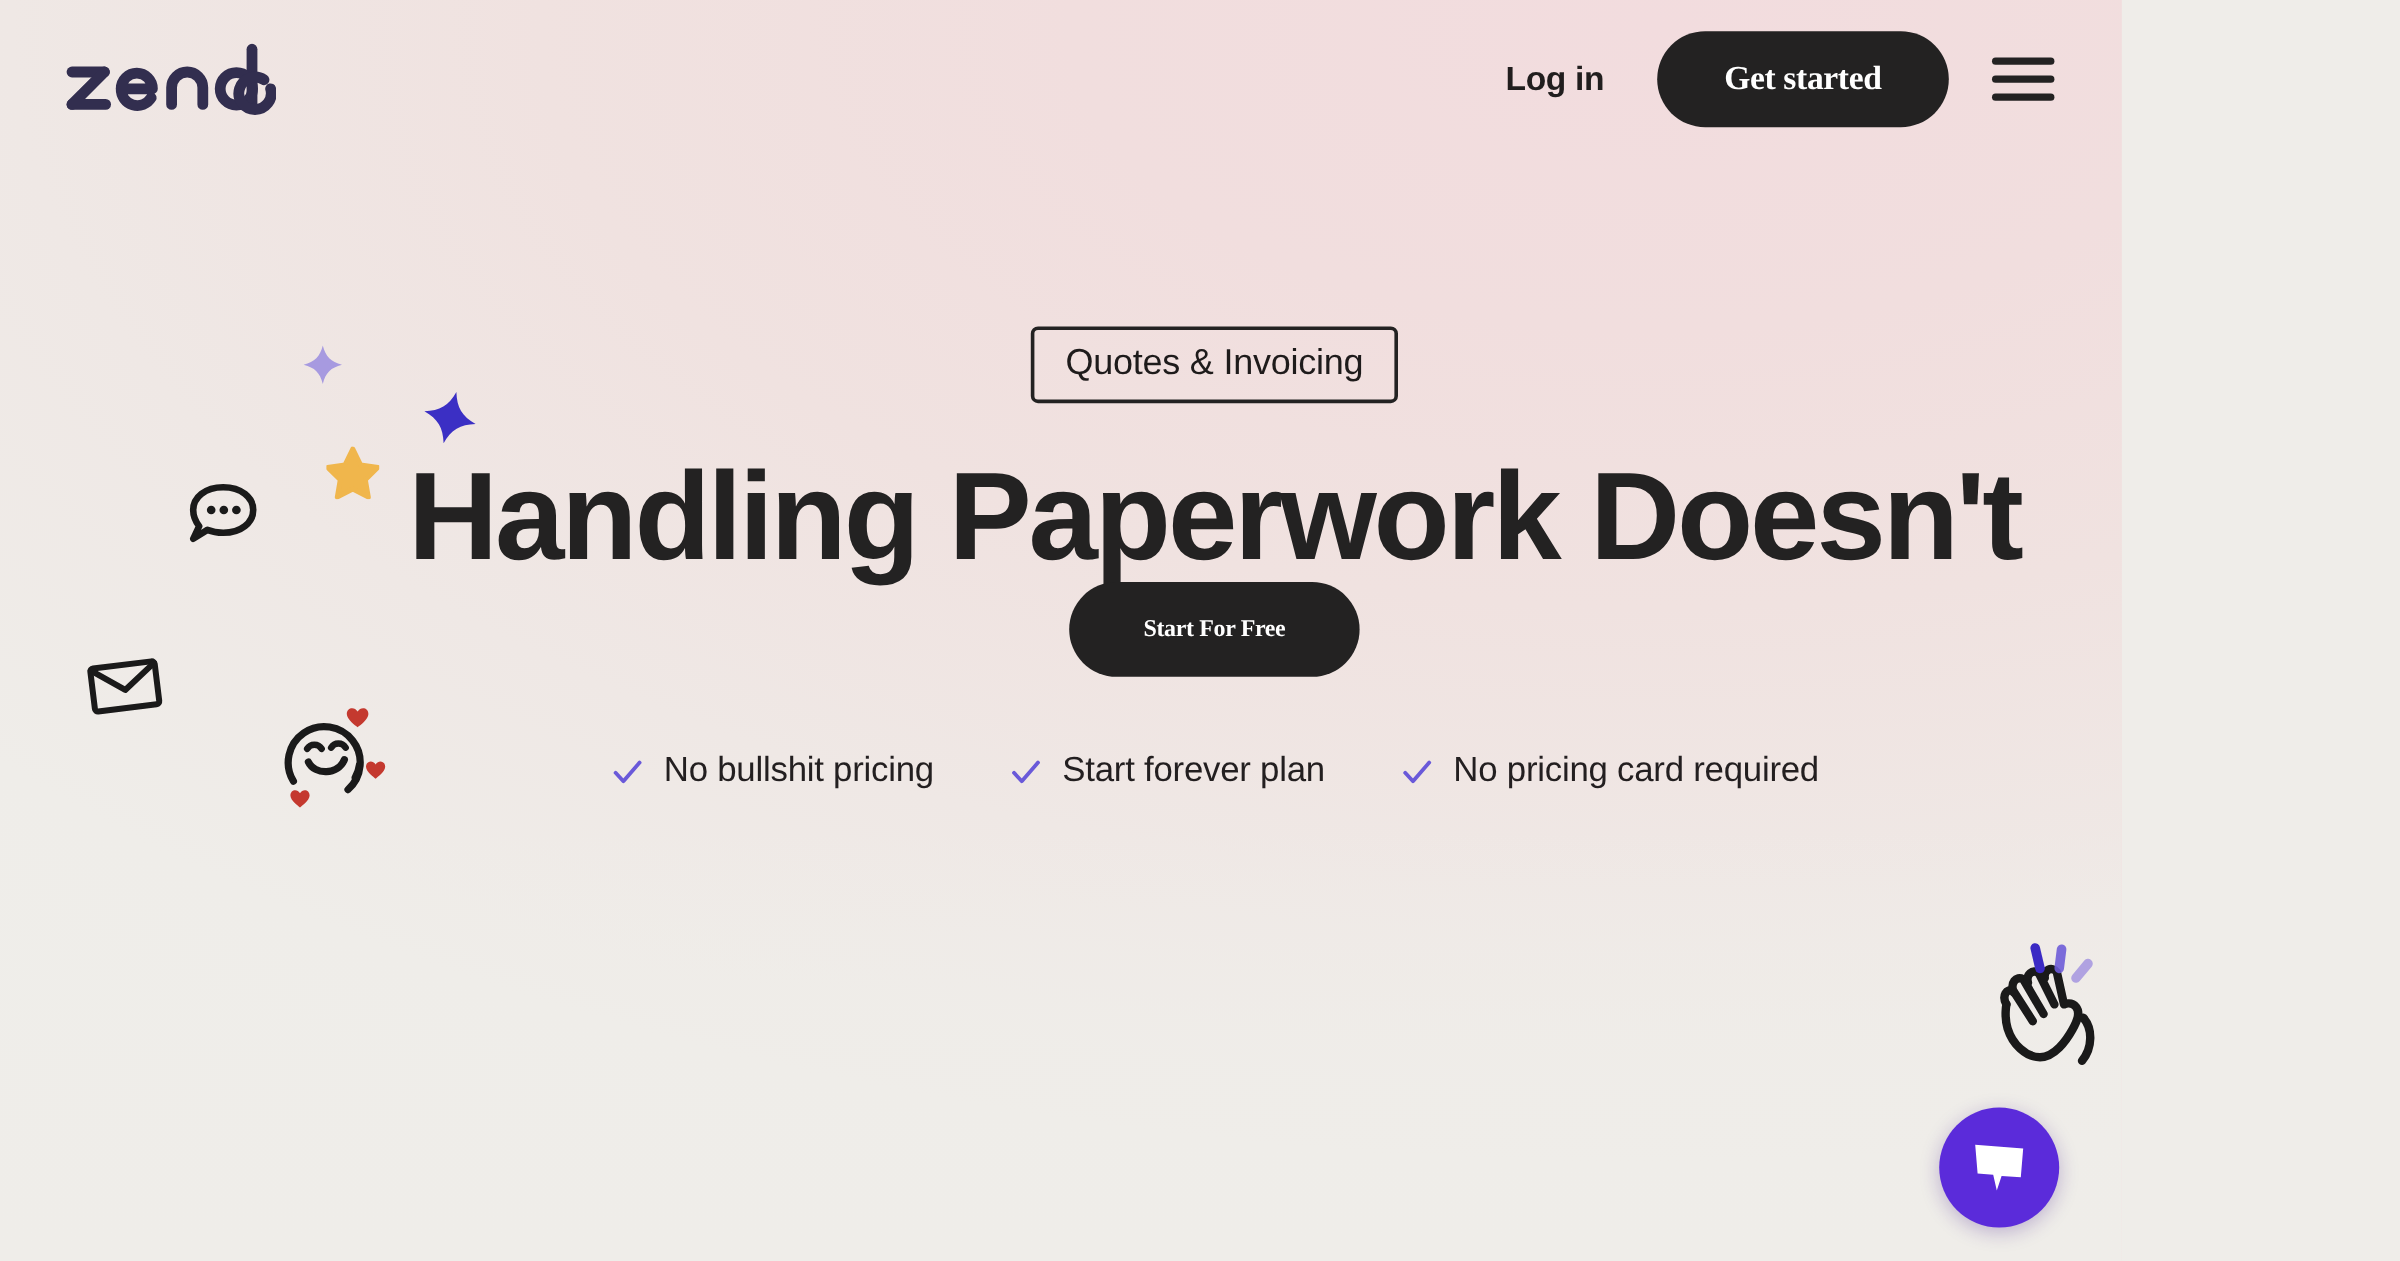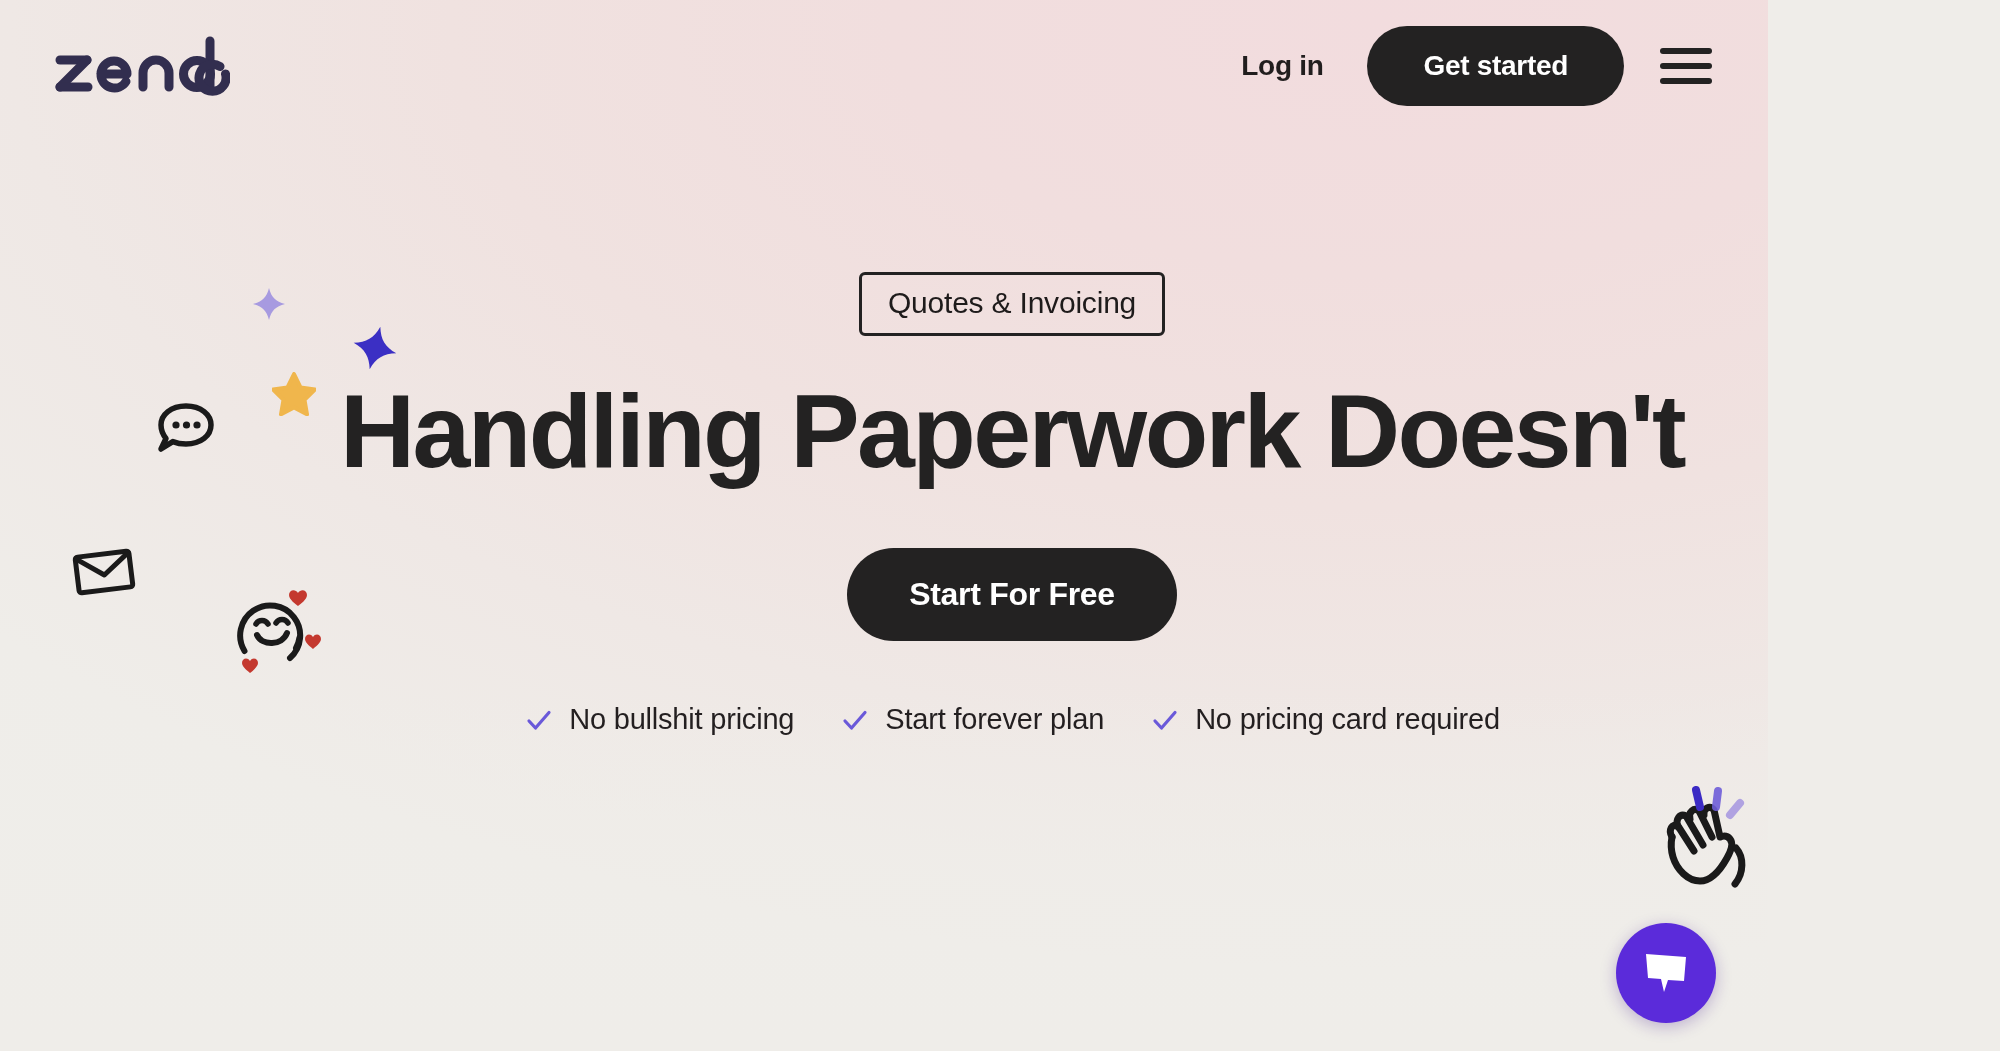--- a/index.html
+++ b/index.html
@@ -39,21 +39,21 @@
   .nav-right { display:flex; align-items:center; gap:0; }
   .login-link {
     font-size:28px; font-weight:700; color:#211E1E;
     letter-spacing:-0.3px; text-decoration:none;
     padding:10px 22px; margin-right:22px; cursor:pointer;
     white-space:nowrap;
   }
   .btn-dark {
     background:#232222; color:#fff;
     border:none; border-radius:999px;
-    font-family:Liberation Sans, sans-serif;
+    font-family:Liberation Serif, serif;
     font-weight:700; cursor:pointer; white-space:nowrap;
   }
   .get-started {
     font-size:28px; letter-spacing:-0.3px;
     padding:24px 56px; margin-right:36px;
   }
   .hamburger {
     width:52px; height:44px; display:flex; flex-direction:column;
     justify-content:space-between; cursor:pointer; padding:4px 0;
     background:none; border:none; margin-right:8px;
@@ -83,28 +83,27 @@
   .headline {
     margin-top:42px;
     font-size:104px; font-weight:800;
     line-height:1.03; letter-spacing:-2.6px;
     color:#232222; 
     max-width:1420px;
   }
   .headline .line { display:block; }
 
   .cta {
-    margin-top:63px;
-    font-size:32px; letter-spacing:-0.3px;
+    font-size:20px; letter-spacing:-0.3px;
     padding:28px 62px;
   }
 
   .features {
     margin-top:62px;
-    display:flex; align-items:center; gap:46px;
+    display:flex; align-items:center; gap:62px;
   }
   .feature { display:flex; align-items:center; gap:15px; }
   .feature .check { width:30px; height:30px; flex:0 0 auto; display:block; }
   .feature .txt {
     font-size:29px; color:#231F20; letter-spacing:-0.2px; font-weight:400;
     white-space:nowrap;
   }
 
   
   .deco { position:absolute; z-index:3; pointer-events:none; }

